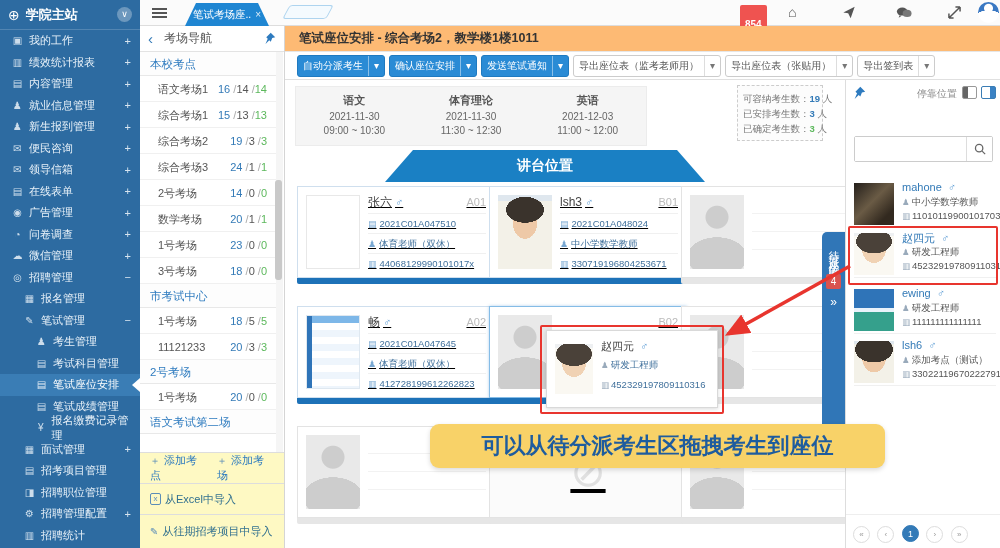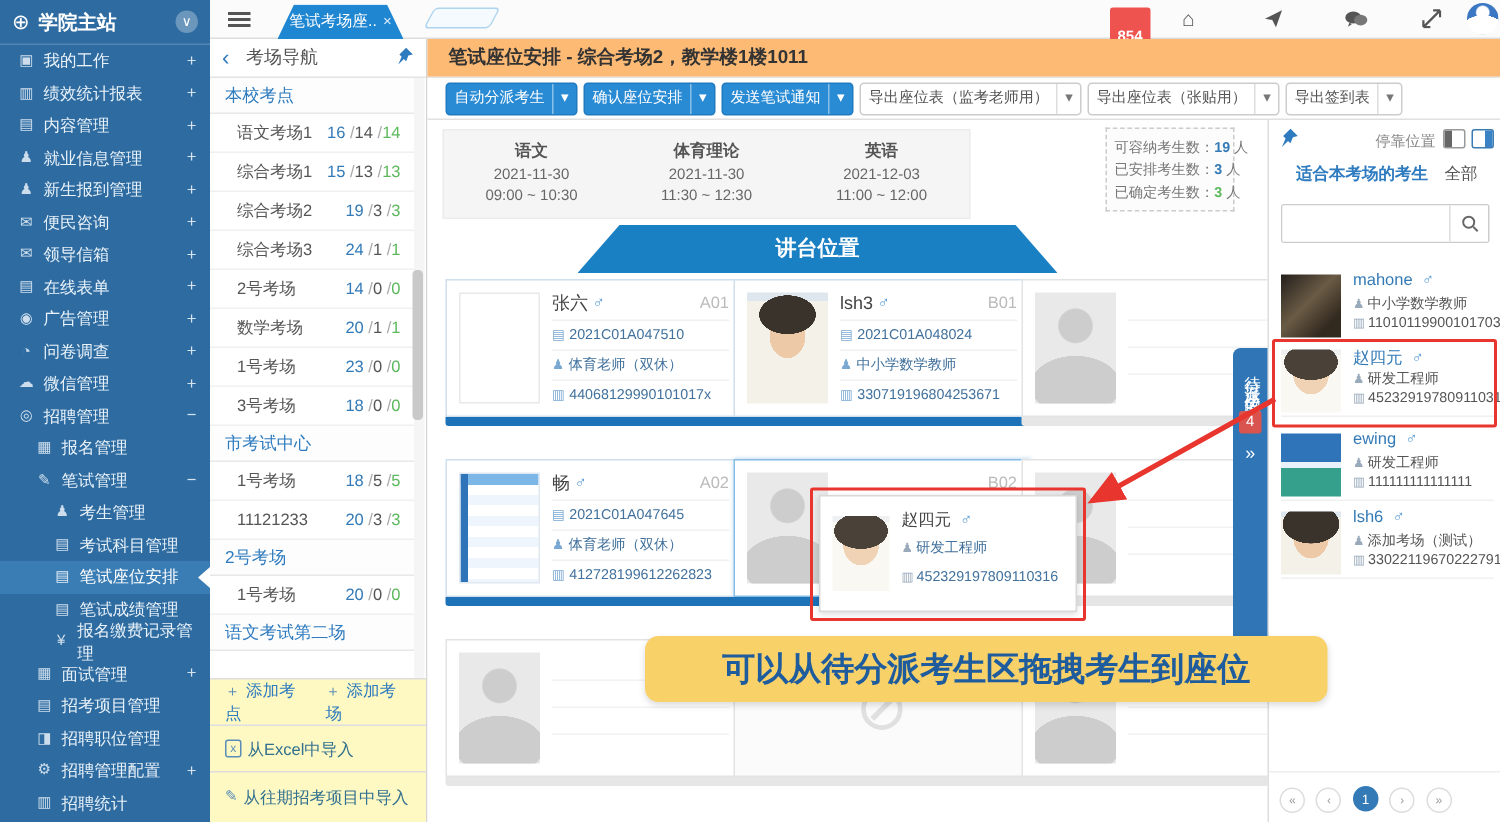--- a/index.html
+++ b/index.html
@@ -99,21 +99,21 @@
   .stat { font-size:9.5px; color:#777; line-height:15px; white-space:nowrap; }
   .stat .v { font-weight:bold; }
   .v-blue { color:#337ab7; }
   .v-green { color:#5cb85c; }
   #podium { position:absolute; left:100px; top:70px; width:320px; height:32px; background:#1a80c4;
     clip-path:polygon(28px 0, calc(100% - 28px) 0, 100% 100%, 0 100%);
     color:#fff; font-size:14px; font-weight:bold; text-align:center; line-height:30px; }
 
   
   .seat-card { position:absolute; width:198px; height:92px; background:#fff;
-    border:1px solid #cfdfee; display:flex; }
+    border:1px solid #cfdfee; display:flex;text-decoration:underline; }
   .seat-card.selected { border:1px solid #85bce6; box-shadow:0 0 3px rgba(60,140,210,.4); }
   .seat-card.ghost { border:1px solid #e3e3e3; }
   .seat-bar { position:absolute; left:-1px; right:-1px; bottom:-7px; height:6px; background:#1d72b8;
     border-radius:0 0 2px 2px; }
   .seat-bar.gray { background:#e6e6e6; }
   .seat-photo { width:54px; height:74px; margin:8px 0 0 8px; border:1px solid #e8e8e8; }
   .seat-body { flex:1; margin:4px 8px 0 8px; overflow:hidden; }
   .seat-head { height:22px; display:flex; align-items:center; }
   .seat-name { font-size:12px; color:#444; }
   .male { color:#5a9bd4; font-size:11px; margin-left:3px; }
@@ -623,24 +623,20 @@
   <div id="dockrow">
     <span class="pin">
       <svg width="13" height="13" viewBox="0 0 16 16">
           <path d="M9 1 L15 7 L11 8 L9 13 L7 11 L2 16 L5 9 L3 7 Z" fill="#2e7bbf"></path>
         </svg>
     </span>
     <span class="dock-lb">停靠位置</span>
     <span class="dock-ic" id="dock1"></span>
     <span class="dock-ic" id="dock2"></span>
   </div>
-  <div id="paneltabs">
-    <span class="pt1">适合本考场的考生</span>
-    <span class="pt2">全部</span>
-  </div>
   <div id="searchbox">
     <input placeholder="" style="">
     <span class="sbtn">
       <svg width="12" height="12" viewBox="0 0 14 14">
           <circle cx="6" cy="6" r="4.3" fill="none" stroke="#666" stroke-width="1.5"></circle>
           <line x1="9.5" y1="9.5" x2="13" y2="13" stroke="#666" stroke-width="1.5"></line>
         </svg>
     </span>
   </div>
 
@@ -658,21 +654,21 @@
   </div>
   <div class="cand" style="top:206px;">
     <div class="cph ph-thumb2"></div>
     <div class="cn"><span>ewing</span> <span class="male">♂</span></div>
     <div class="cj"><span class="cico">♟</span><span>研发工程师</span></div>
     <div class="ci"><span class="cico">▥</span><span>111111111111111</span></div>
   </div>
   <div class="cand" style="top:258px;">
     <div class="cph ph-face"></div>
     <div class="cn"><span>lsh6</span> <span class="male">♂</span></div>
-    <div class="cj"><span class="cico">♟</span><span>添加考场（测试）</span></div>
+    <div class="cj"><span class="cico">♟</span><span>添加考点（测试）</span></div>
     <div class="ci"><span class="cico">▥</span><span>33022119670222791X</span></div>
   </div>
 
   <div id="pager">
     <span class="pg">«</span>
     <span class="pg">‹</span>
     <span class="pg cur">1</span>
     <span class="pg">›</span>
     <span class="pg">»</span>
   </div>

